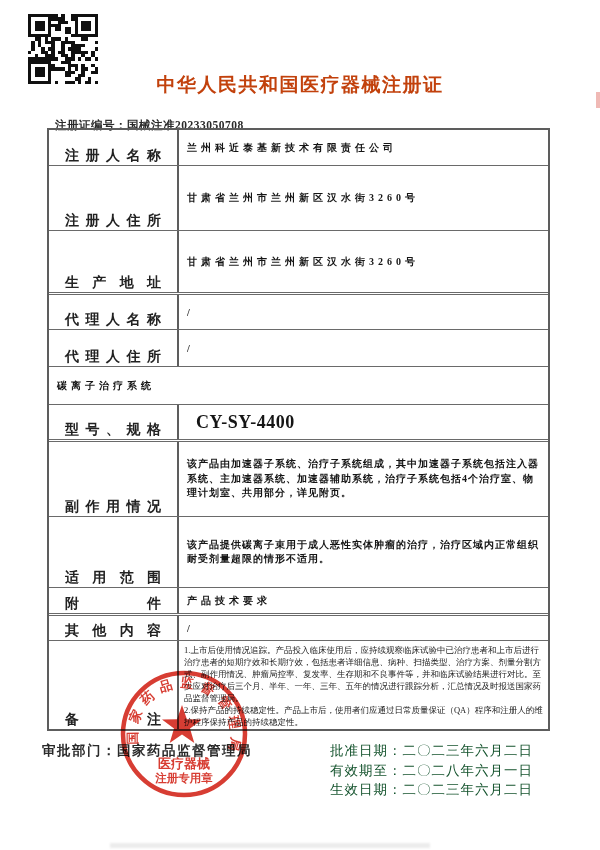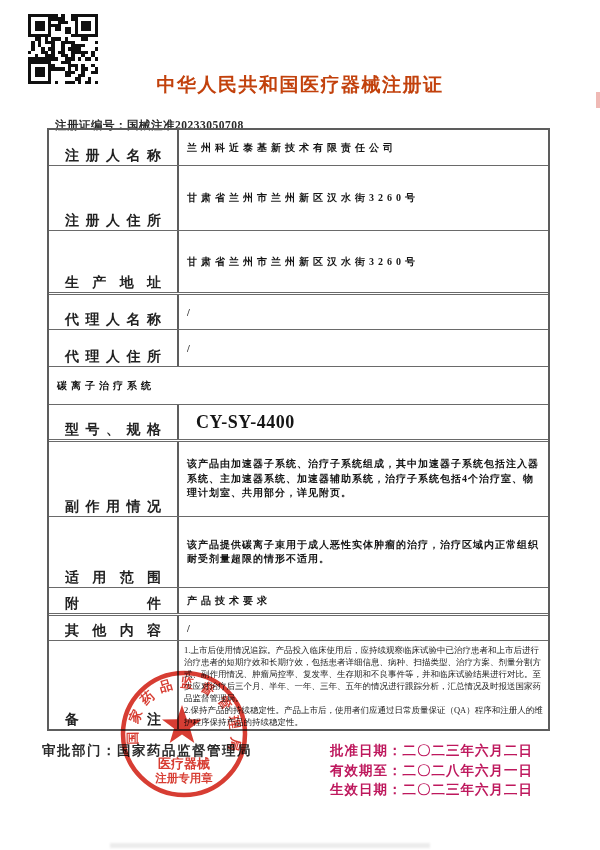--- a/index.html
+++ b/index.html
@@ -35,21 +35,21 @@
   .val-cell.small{font-size:10px;letter-spacing:1px;line-height:1.45;}
   .val-cell.remark-cell{align-items:flex-start;flex-direction:column;justify-content:flex-start;
             font-size:8.5px;letter-spacing:0;line-height:12px;font-weight:normal;
             padding:3px 5px 2px 5px;color:#222;}
   .remark-cell p{margin:0;}
 
   
   .approval{position:absolute;left:42px;top:742px;font-family:"Liberation Serif",serif;
             font-weight:bold;font-size:13.5px;letter-spacing:1.5px;color:#2a2a2a;}
   .dates{position:absolute;left:330px;top:741px;font-family:"Liberation Serif",serif;
-         font-weight:bold;font-size:13.5px;letter-spacing:1px;color:#be185d;line-height:19.5px;}
+         font-weight:normal;font-size:13.5px;letter-spacing:1px;color:#14532d;line-height:19.5px;}
 
   
   .stamp{position:absolute;left:114px;top:664px;mix-blend-mode:multiply;opacity:0.9;}
   .stamp .ring-text{font-family:"Liberation Sans",sans-serif;font-size:13px;font-weight:bold;
                     fill:#d3281c;letter-spacing:7px;}
   .stamp .s1{font-family:"Liberation Sans",sans-serif;font-size:13px;font-weight:bold;fill:#d3281c;}
   .stamp .s2{font-family:"Liberation Sans",sans-serif;font-size:11.5px;font-weight:bold;fill:#d3281c;}
 
   
   .edge-mark{position:absolute;left:596px;top:92px;width:4px;height:16px;

